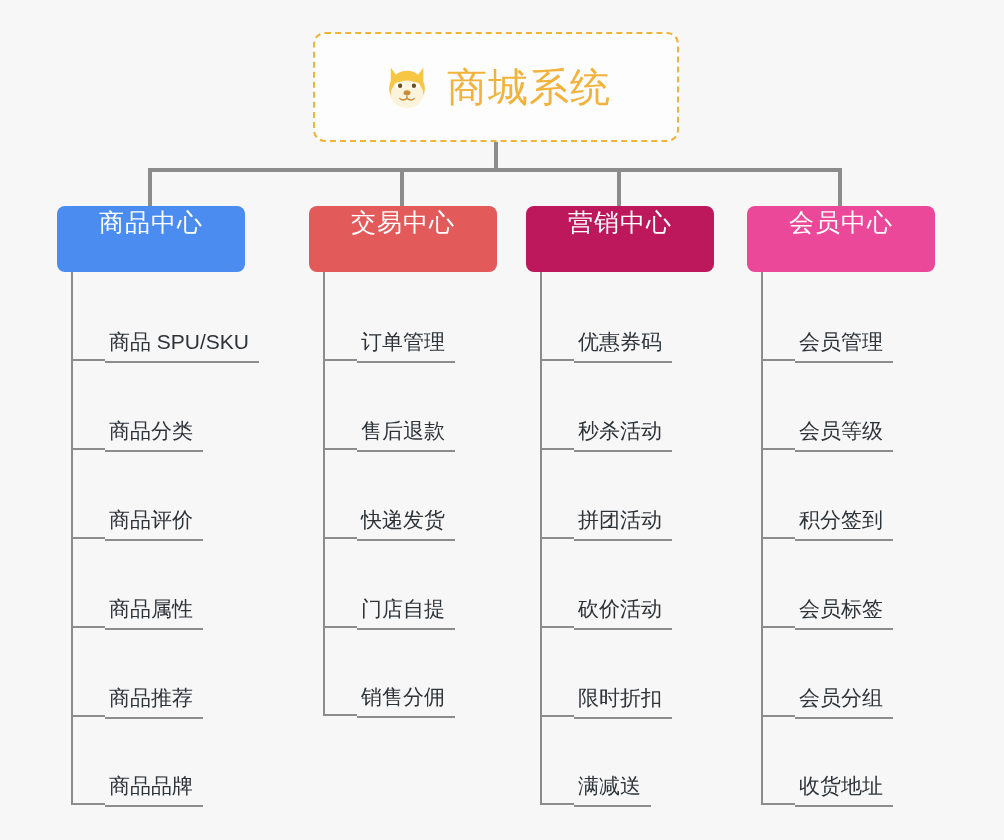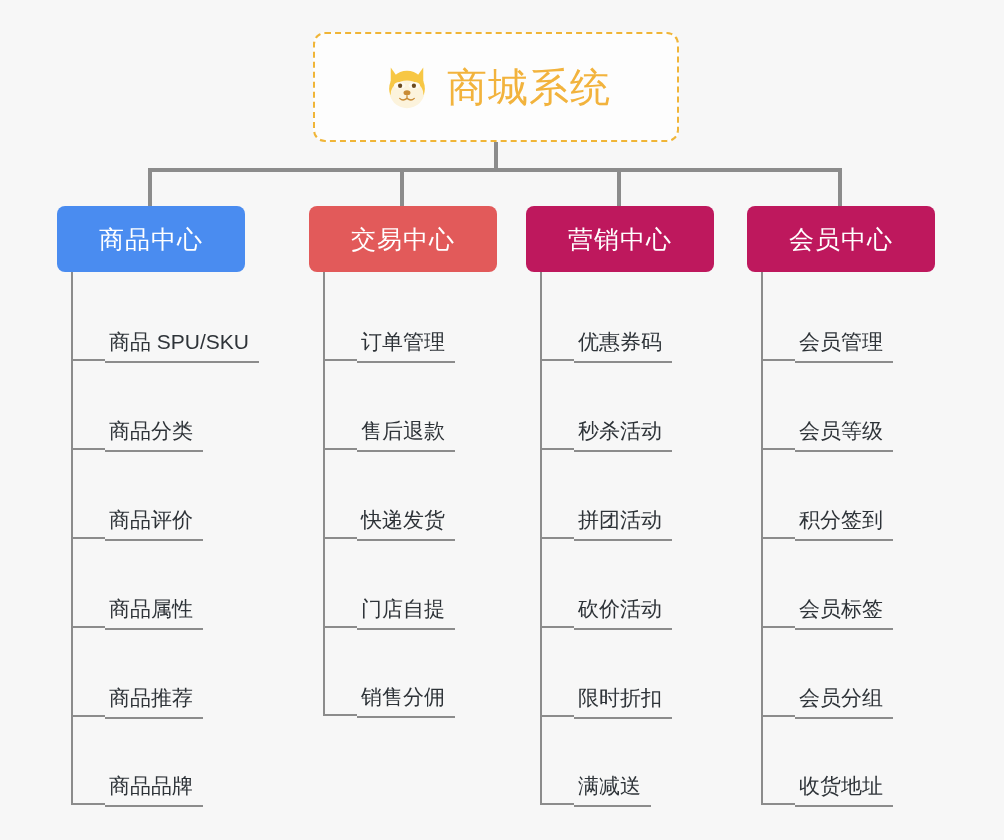--- a/index.html
+++ b/index.html
@@ -70,31 +70,30 @@
   .column.c1 { left: 57px;  }
   .column.c2 { left: 309px; }
   .column.c3 { left: 526px; }
   .column.c4 { left: 747px; }
 
   .cat-header {
     width: 188px;
     height: 66px;
     border-radius: 8px;
     display: flex;
-    align-items: center;
     justify-content: center;
     color: #ffffff;
     font-size: 25px;
     letter-spacing: 1px;
     white-space: nowrap;
   }
   .cat-header.blue   { background: #4a8cf0; }
   .cat-header.red    { background: #e25a5a; }
   .cat-header.orange { background: #be185d; }
-  .cat-header.green  { background: #be185d; }
+  .cat-header.green  { background: #ec4899; }
 
   
   .leaf-list {
     position: relative;
     margin-left: 14px;
     padding-left: 0;
     list-style: none;
   }
   .leaf-item {
     position: relative;

